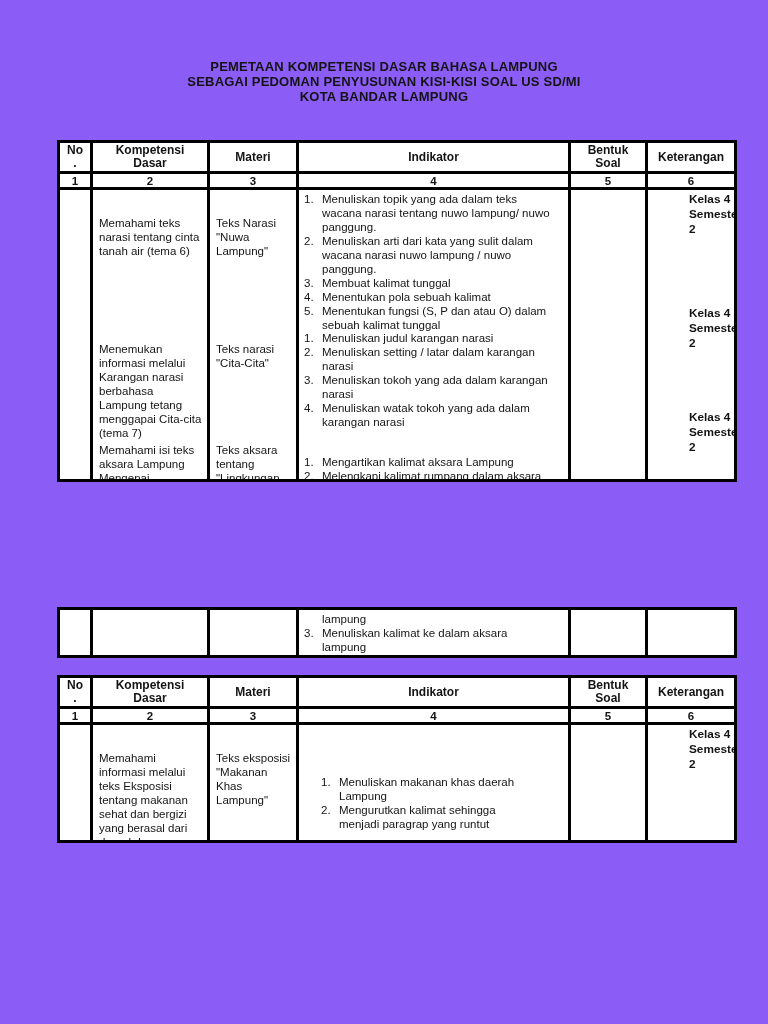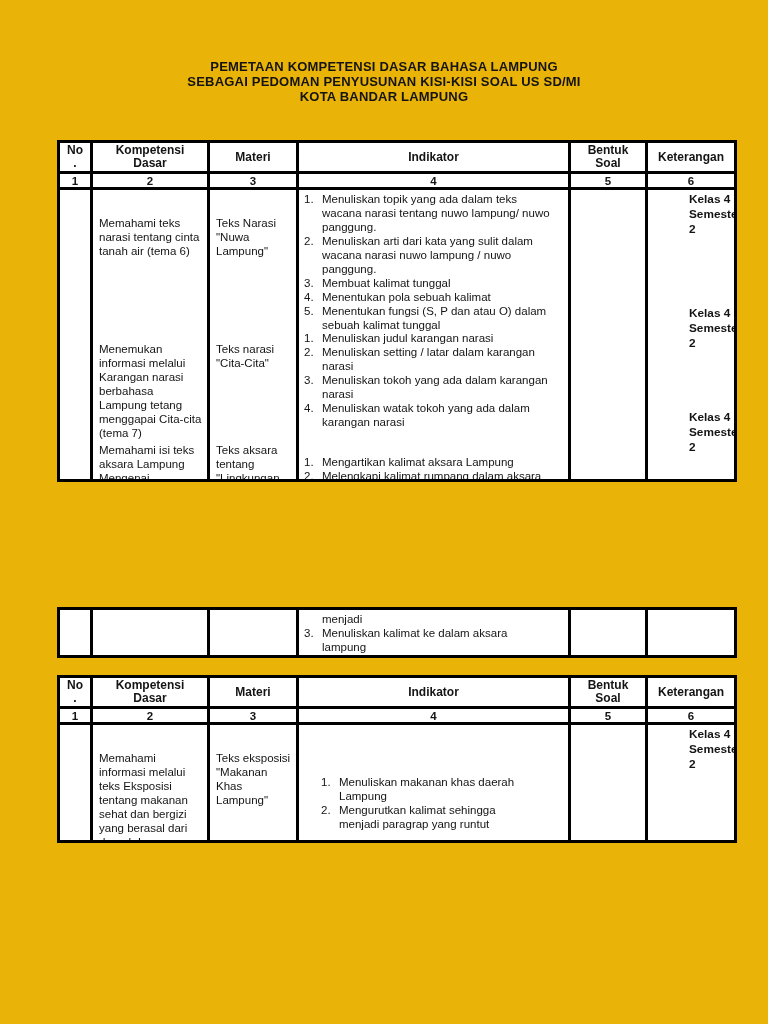--- a/index.html
+++ b/index.html
@@ -1,17 +1,17 @@
 <!DOCTYPE html>
 <html><head>
 <meta charset="utf-8">
 <style>
   html,body{margin:0;padding:0;background:#ffffff;}
   .page{
-    position:relative;width:768px;height:1024px;background:#eab308;overflow:hidden;
+    position:relative;width:768px;height:1024px;background:#8b5cf6;overflow:hidden;
     font-family:"Liberation Sans",sans-serif;color:#141414;
   }
   .doc-title{
     position:absolute;top:59px;left:0;width:768px;text-align:center;
     font-weight:bold;font-size:13px;line-height:15px;letter-spacing:.2px;
   }
   table.t{
     position:absolute;left:57px;border-collapse:collapse;table-layout:fixed;
     width:677px;background:#ffffff;
   }
@@ -132,21 +132,21 @@
       <col style="width:272px">
         <col style="width:77px">
         <col style="width:89px">
     </colgroup>
     <tbody>
       <tr class="brow" style="height:48px;">
         <td></td>
         <td></td>
         <td></td>
         <td>
-          <div class="cont">menjadi</div>
+          <div class="cont">lampung</div>
           <ol class="ind start-3" style="top:16px">
             <li>Menuliskan kalimat ke dalam aksara lampung</li>
           </ol>
         </td>
         <td></td>
         <td></td>
       </tr>
     </tbody>
   </table>
 

